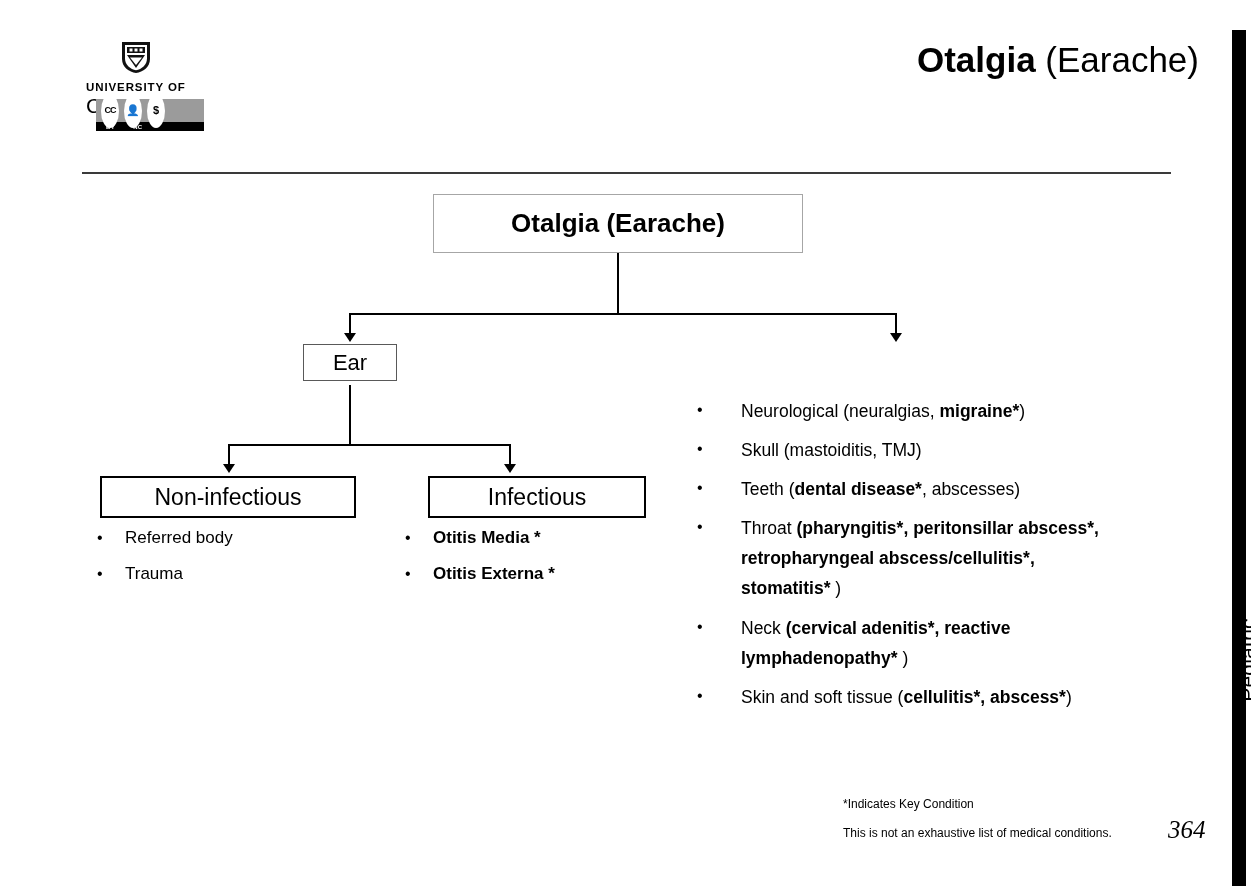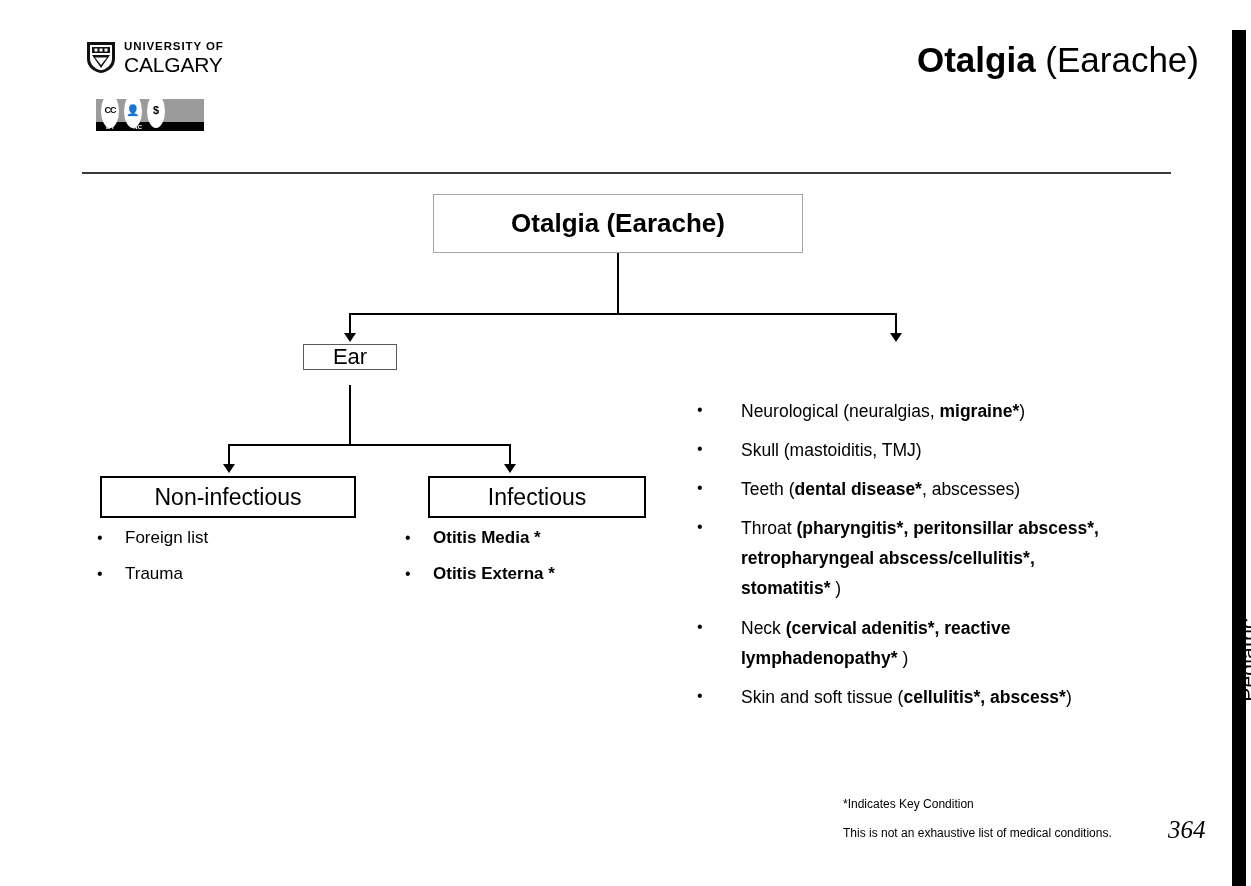--- a/index.html
+++ b/index.html
@@ -43,20 +43,21 @@
   }
 
   
   .uc-logo {
     position: absolute;
     left: 86px;
     top: 41px;
     display: flex;
     align-items: center;
     gap: 8px;
+    flex-direction: column;
   }
   .uc-shield { width: 30px; height: 33px; display: block; }
   .uc-words { line-height: 1; }
   .uc-words .l1 {
     font-size: 11.5px;
     font-weight: bold;
     letter-spacing: .9px;
     display: block;
     margin-bottom: 1px;
   }
@@ -142,21 +143,21 @@
     background: #ffffff;
     text-align: center;
   }
   .node-root {
     left: 433px; top: 194px; width: 370px; height: 59px;
     border: 1px solid #a6a6a6;
     font-size: 26px;
     font-weight: bold;
   }
   .node-ear {
-    left: 303px; top: 344px; width: 94px; height: 26px;
+    left: 303px; top: 344px; width: 94px; height: 37px;
     border: 1px solid #595959;
     font-size: 22px;
   }
   .node-referred {
     left: 777px; top: 345px; width: 236px; height: 41px;
     border: 1.5px solid #595959;
     font-size: 22px;
   }
   .node-noninf {
     left: 100px; top: 476px; width: 256px; height: 42px;
@@ -298,21 +299,21 @@
   <div class="arrow" style="left:223px; top:464px;"></div>
   <div class="ln ln-v" style="left:509px; top:444px; height:22px;"></div>
   <div class="arrow" style="left:504px; top:464px;"></div>
 
   <div class="node node-inf">Infectious</div>
   <div class="node node-noninf">Non-infectious</div>
 
   <div class="blist list-noninf">
       <div class="brow">
         <span class="bdot">•</span>
-        <span class="btext">Foreign list</span>
+        <span class="btext">Referred body</span>
       </div>
       <div class="brow">
         <span class="bdot">•</span>
         <span class="btext">Trauma</span>
       </div>
     </div>
   <div class="blist list-inf">
       <div class="brow">
         <span class="bdot">•</span>
         <span class="btext">Otitis Media *</span>

